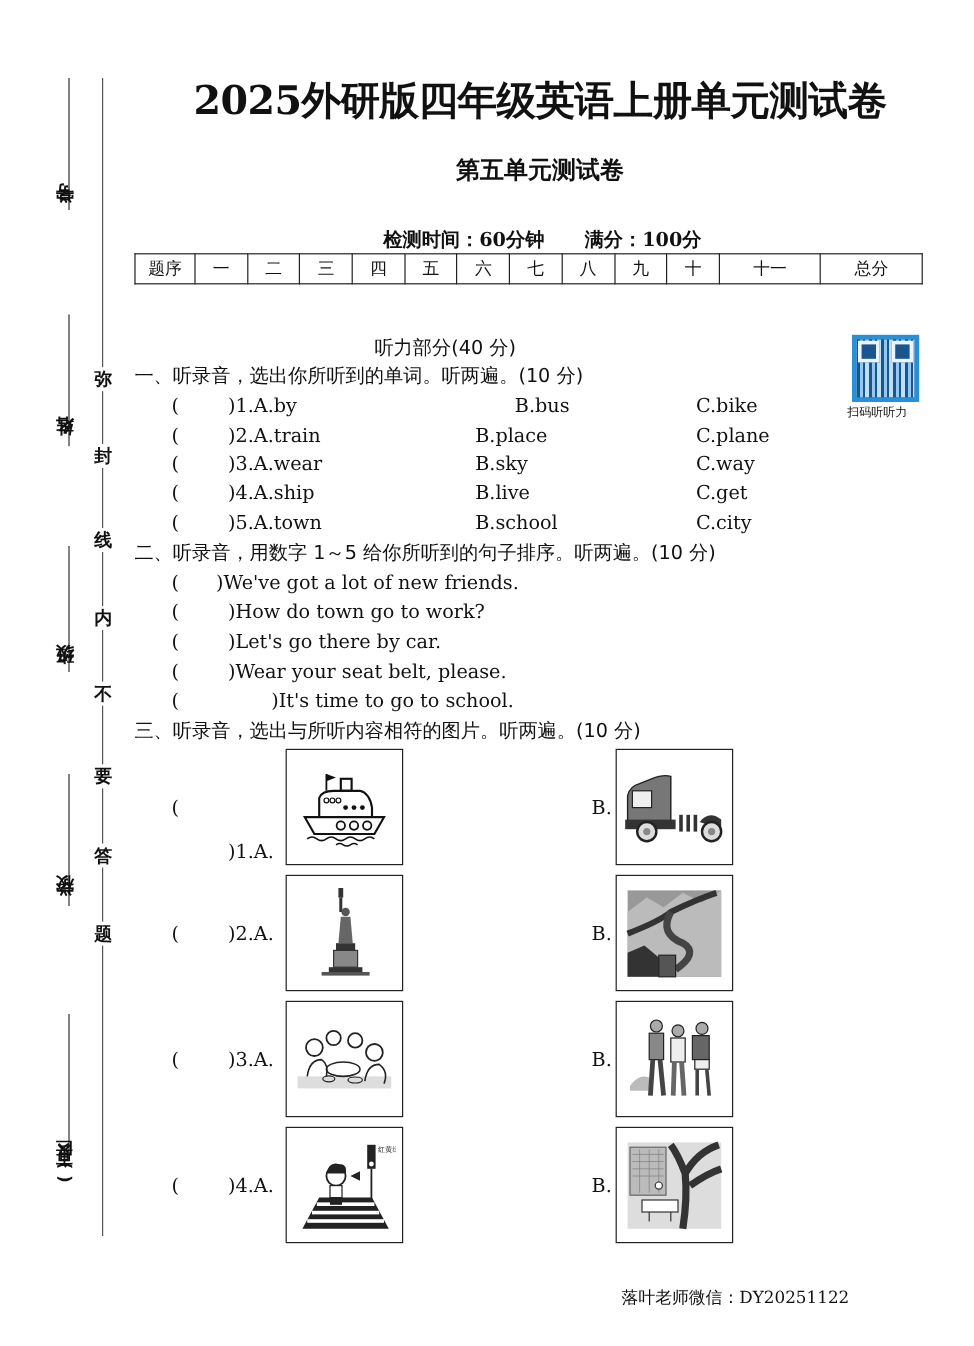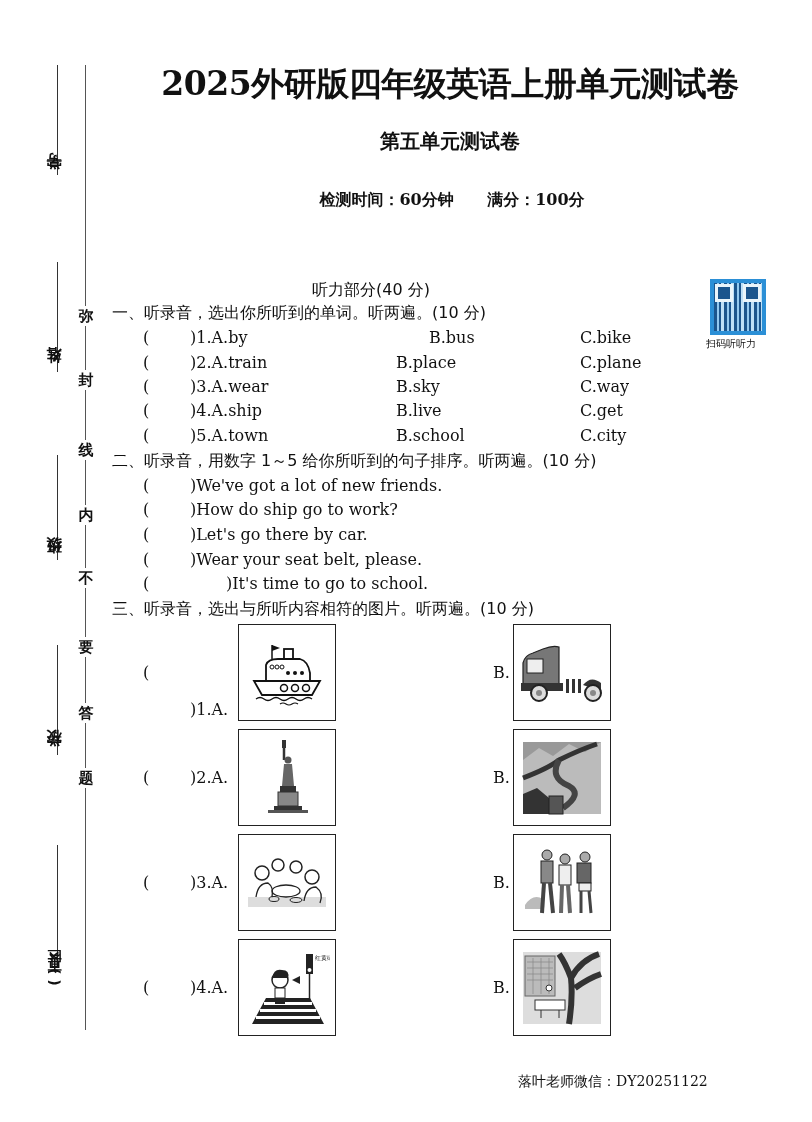--- a/index.html
+++ b/index.html
@@ -66,20 +66,35 @@
 
 <div class="title">2025外研版四年级英语上册单元测试卷</div>
 <div class="subtitle">第五单元测试卷</div>
 <div class="meta">
   <span>检测时间：60分钟</span>
   <span>满分：100分</span>
 </div>
 
 <table class="score">
   <tbody>
+      <tr>
+    <td>题序</td>
+    <td>一</td>
+    <td>二</td>
+    <td>三</td>
+    <td>四</td>
+    <td>五</td>
+    <td>六</td>
+    <td>七</td>
+    <td>八</td>
+    <td>九</td>
+    <td>十</td>
+    <td>十一</td>
+    <td>总分</td>
+  </tr>
 </tbody>
   </table>
 
 <div class="sec-head" style="left:312px; top:280px;">听力部分(40 分)</div>
 <div class="qr">
     <div class="qr-inner"></div>
   </div>
 <div class="qr-label">扫码听听力</div>
 
 <div class="sec-head" style="left:112px; top:303px;">一、听录音，选出你所听到的单词。听两遍。(10 分)</div>
@@ -106,23 +121,23 @@
 
   <div class="paren" style="left:143px; top:426px;">(</div>
   <div class="row" style="left:190px; top:426px;">)5.A.town</div>
   <div class="row" style="left:396px; top:426px;">B.school</div>
   <div class="row" style="left:580px; top:426px;">C.city</div>
 </div>
 
 <div class="sec-head" style="left:112px; top:451px;">二、听录音，用数字 1～5 给你所听到的句子排序。听两遍。(10 分)</div>
 <div>
   <div class="paren" style="left:143px; top:476px;">(</div>
-  <div class="row" style="left:190px; top:476px;">)We've got a lot of new friends.</div>
+  <div class="row" style="left:180px; top:476px;">)We've got a lot of new friends.</div>
   <div class="paren" style="left:143px; top:500px;">(</div>
-  <div class="row" style="left:190px; top:500px;">)How do ship go to work?</div>
+  <div class="row" style="left:190px; top:500px;">)How do town go to work?</div>
   <div class="paren" style="left:143px; top:525px;">(</div>
   <div class="row" style="left:190px; top:525px;">)Let's go there by car.</div>
   <div class="paren" style="left:143px; top:550px;">(</div>
   <div class="row" style="left:190px; top:550px;">)Wear your seat belt, please.</div>
   <div class="paren" style="left:143px; top:574px;">(</div>
   <div class="row" style="left:190px; top:574px;margin-left:36px;">)It's time to go to school.</div>
 </div>
 
 <div class="sec-head" style="left:112px; top:599px;">三、听录音，选出与所听内容相符的图片。听两遍。(10 分)</div>
 

